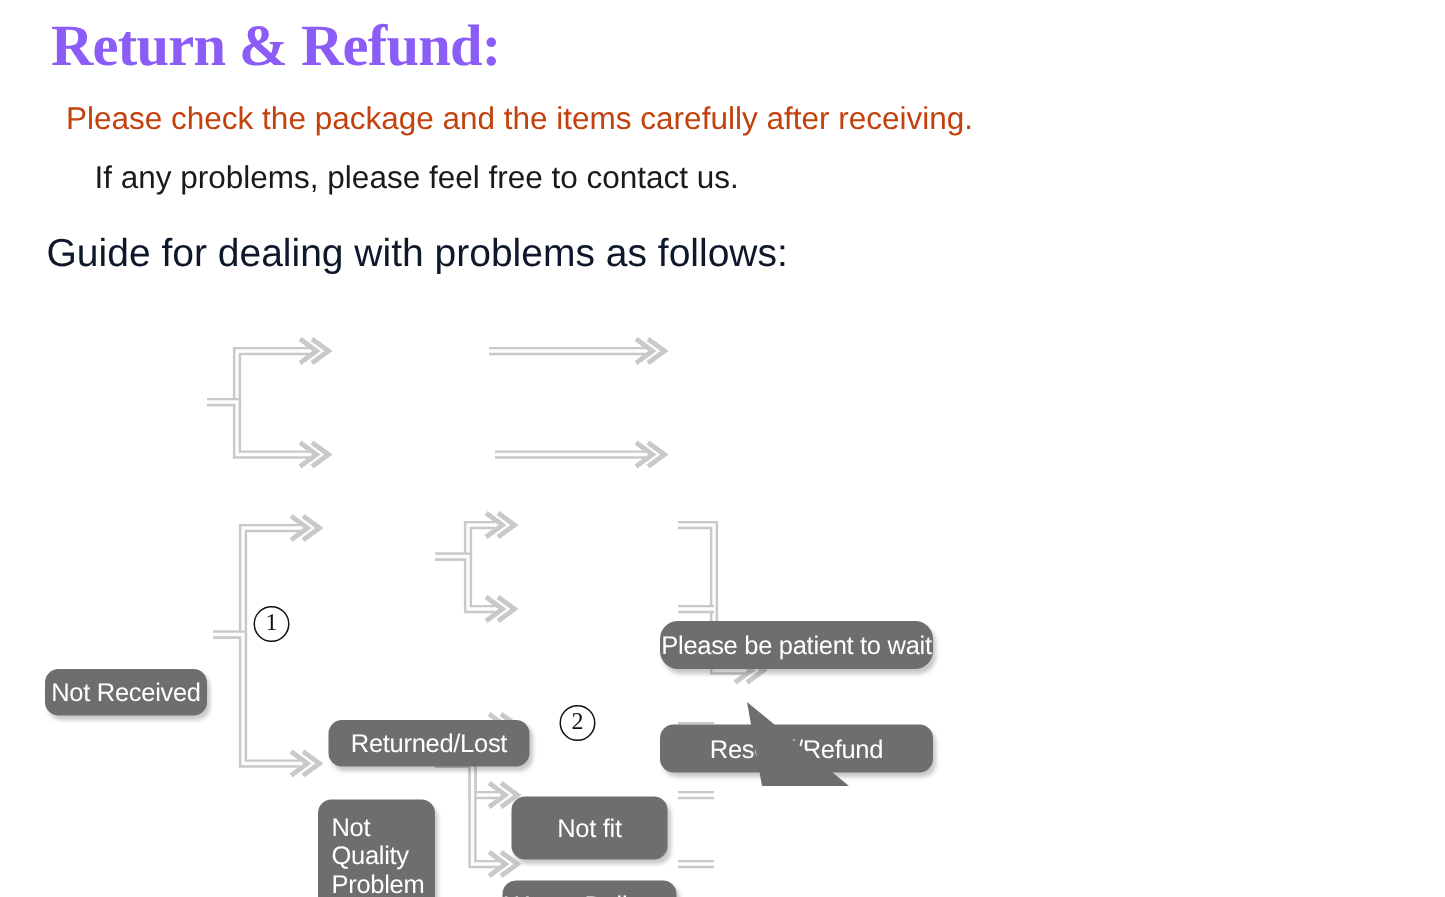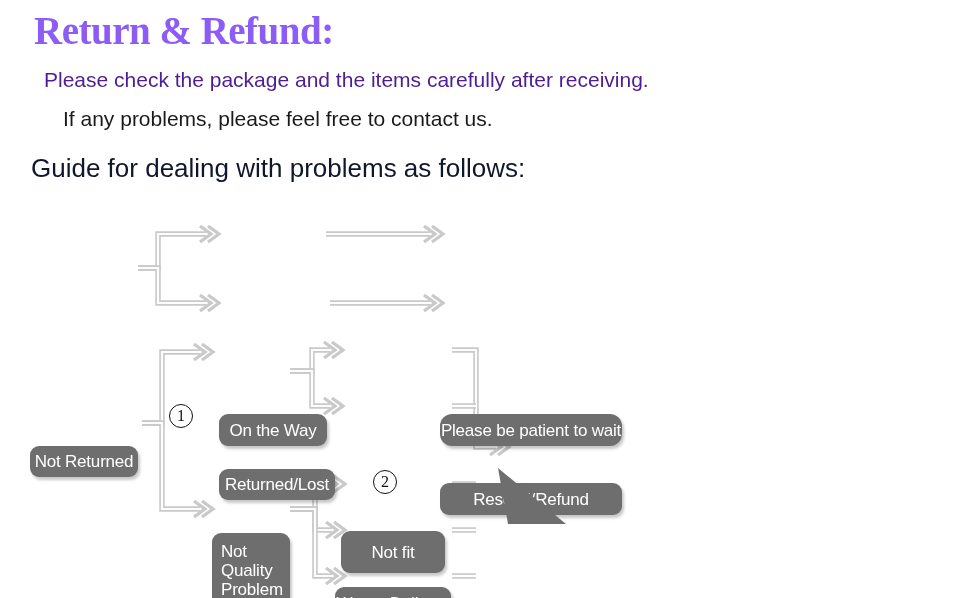--- a/index.html
+++ b/index.html
@@ -18,21 +18,21 @@
     position:absolute;left:34px;top:8px;
     font-family:"Liberation Serif",serif;
     font-weight:bold;
     font-size:39px;
     letter-spacing:-0.5px;
     color:#8b5cf6;
     white-space:nowrap;
   }
   .hdr-line1{
     position:absolute;left:44px;top:68px;
-    font-size:21px;color:#4c1d95;white-space:nowrap;
+    font-size:21px;color:#c2410c;white-space:nowrap;
   }
   .hdr-line2{
     position:absolute;left:47px;top:107px;
     font-size:21px;color:#1a1a1a;white-space:nowrap;margin-left:16px;
   }
   .hdr-guide{
     position:absolute;left:31px;top:153px;
     font-size:26px;color:#0f172a;white-space:nowrap;
   }
 
@@ -167,25 +167,24 @@
         <path class="ahead" d="M334,326 L345,334 L334,342"></path>
 
         <path class="ahead" d="M326,372 L337,380 L326,388"></path>
         <path class="ahead" d="M334,372 L345,380 L334,388"></path>
 
         <path class="ahead" d="M490,243 L501,251 L490,259"></path>
         <path class="ahead" d="M498,243 L509,251 L498,259"></path>
       </g>
     </svg>
 
-    <div class="node" style="left:30px;top:250px;width:108px;height:31px;">Not Returned</div>
-
-    <div class="node" style="left:219px;top:218px;width:108px;height:32px;">On the Way</div>
-
-    <div class="node" style="left:219px;top:273px;width:116px;height:31px;text-align:center;">Returned/Lost</div>
+    <div class="node" style="left:30px;top:250px;width:108px;height:31px;">Not Received</div>
+
+
+    <div class="node" style="left:219px;top:284px;width:134px;height:31px;text-align:center;">Returned/Lost</div>
 
     <div class="node" style="left:440px;top:218px;width:182px;height:32px;border-radius:12px;">Please be patient to wait</div>
 
     <div class="node" style="left:440px;top:287px;width:182px;height:32px;">Resend/Refund</div>
 
     <div class="node left ml" style="left:212px;top:337px;width:78px;height:75px;white-space:pre-line;">Not
 Quality
 Problem</div>
 
     <div class="node" style="left:341px;top:335px;width:104px;height:42px;">Not fit</div>

